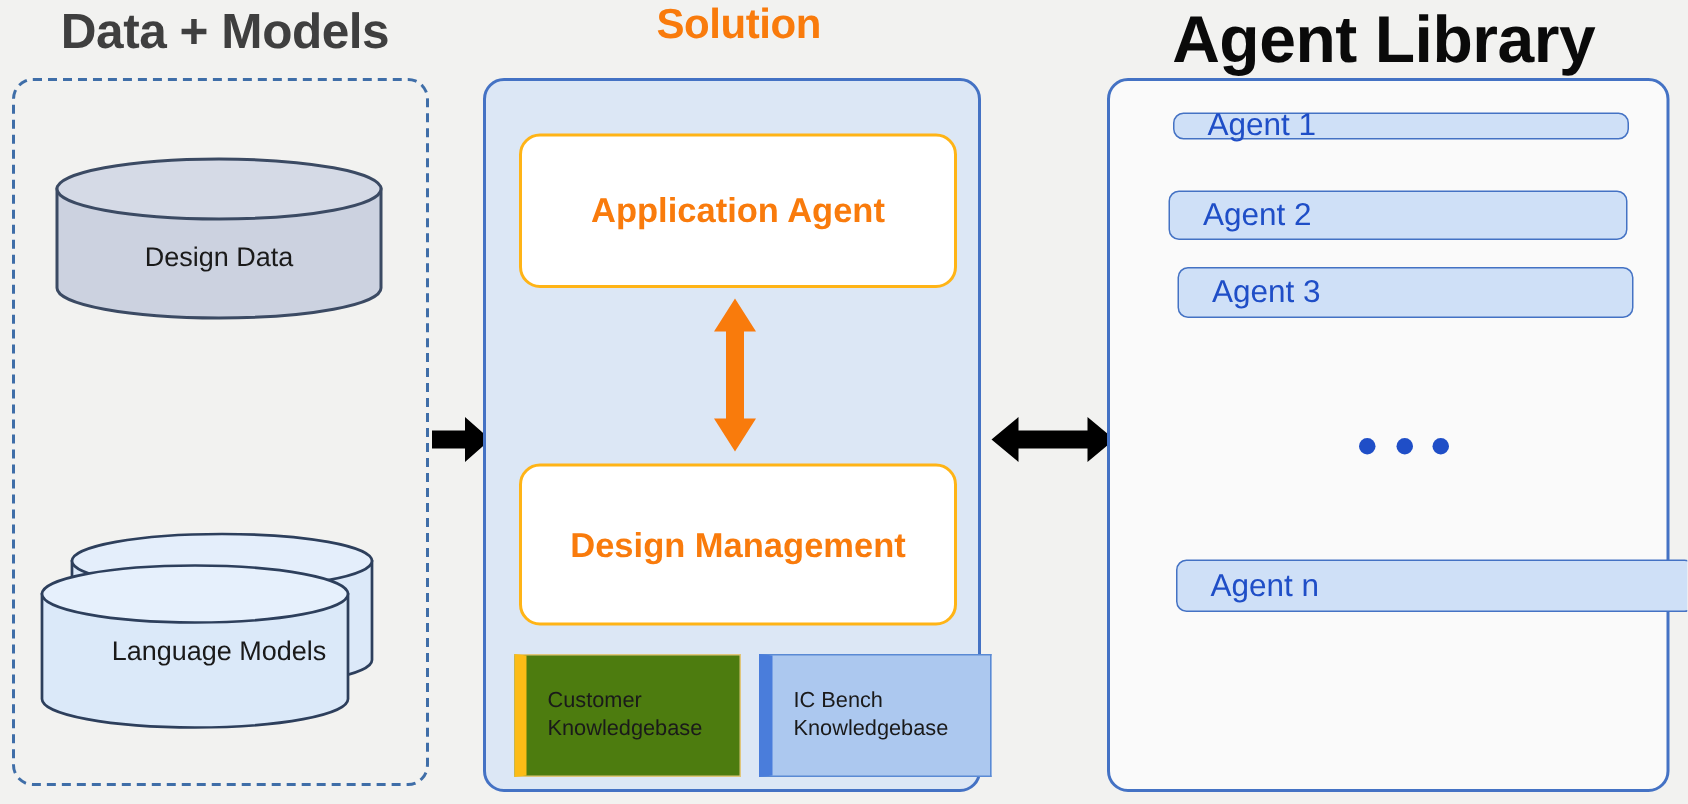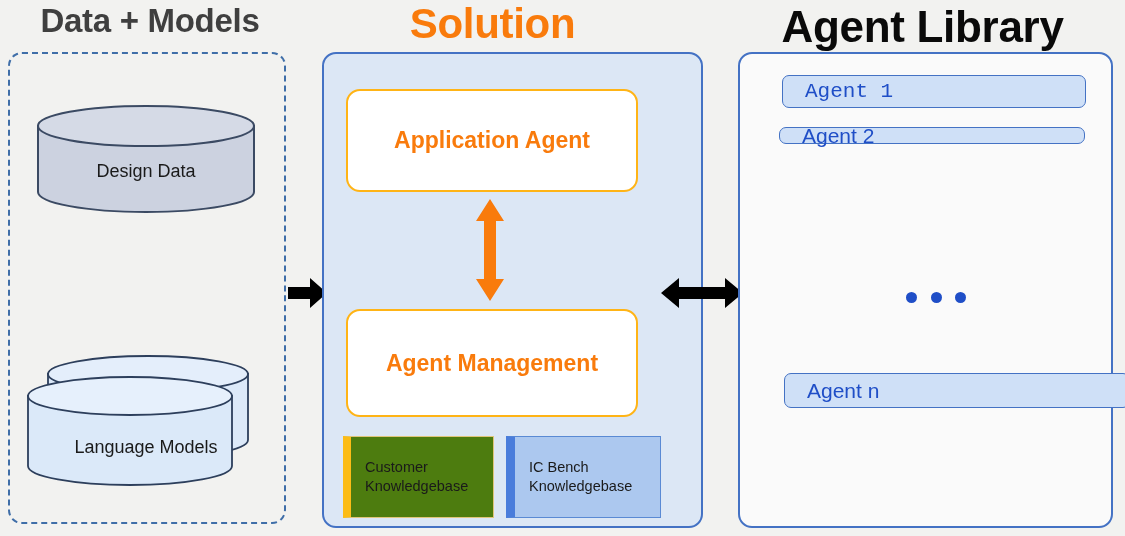--- a/index.html
+++ b/index.html
@@ -27,21 +27,21 @@
   }
   #title-data {
     left: 0; top: 2px; width: 300px;
     text-align: center;
     font-size: 33px;
     color: #3f3f3f;
   }
   #title-solution {
     left: 325px; top: 0px; width: 335px;
     text-align: center;
-    font-size: 42px;
+    font-size: 28px;
     color: #f97b0c;
   }
   #title-library {
     left: 735px; top: 2px; width: 375px;
     text-align: center;
     font-size: 44px;
     color: #0a0a0a;
   }
 
   
@@ -65,27 +65,27 @@
     text-align: center;
     font-size: 18px;
     color: #1a1a1a;
     white-space: nowrap;
   }
 
   #cyl-design { left: 36px; top: 104px; }
   #cyl-design .cyl-label { top: 57px; }
 
   #cyl-lang { left: 26px; top: 352px; }
-  #cyl-lang .cyl-label { top: 85px; }
+  #cyl-lang .cyl-label { top: 72px; }
 
   
   #panel-solution {
     position: absolute;
     left: 322px; top: 52px;
-    width: 381px; height: 476px;
+    width: 332px; height: 476px;
     background: #dce7f5;
     border: 2px solid #4472c4;
     border-radius: 14px;
     box-sizing: border-box;
   }
 
   .agent-card {
     position: absolute;
     background: #ffffff;
     border: 2.5px solid #ffb416;
@@ -151,22 +151,22 @@
     background: #cfe0f7;
     border: 1.5px solid #4472c4;
     border-radius: 7px;
     box-sizing: border-box;
     display: flex;
     align-items: center;
     padding-left: 22px;
     font-size: 21px;
     color: #1f4ec7;
   }
-  #pill-1 { left: 42px;  top: 21px;  width: 304px; height: 33px; font-family: Liberation Mono, monospace; }
-  #pill-2 { left: 39px;  top: 73px;  width: 306px; height: 17px; }
+  #pill-1 { left: 42px;  top: 21px;  width: 304px; height: 18px; }
+  #pill-2 { left: 39px;  top: 73px;  width: 306px; height: 33px; }
   #pill-3 { left: 45px;  top: 124px; width: 304px; height: 34px; }
   #pill-n { left: 44px;  top: 319px; width: 346px; height: 35px; }
 
   #library-ellipsis {
     position: absolute;
     left: 166px; top: 238px;
     width: 60px;
     display: flex;
     justify-content: space-between;
   }
@@ -226,37 +226,38 @@
 
   <div id="panel-solution">
 
     <div class="agent-card" id="card-application">Application
 Agent</div>
 
     <svg id="arrow-vertical" viewBox="0 0 52 106">
       <path d="M26,2 L40,24 L32,24 L32,82 L40,82 L26,104 L12,82 L20,82 L20,24 L12,24 Z" fill="#f97b0c"></path>
     </svg>
 
-    <div class="agent-card" id="card-management">Agent
+    <div class="agent-card" id="card-management">Design
 Management</div>
 
     <div class="kb-box" id="kb-customer">Customer
 Knowledgebase</div>
 
     <div class="kb-box" id="kb-icbench">IC Bench
 Knowledgebase</div>
   </div>
 
   <svg id="arrow-solution-to-library" viewBox="0 0 84 42">
     <path d="M1,21 L19,6 L19,15 L65,15 L65,6 L83,21 L65,36 L65,27 L19,27 L19,36 Z" fill="#000000"></path>
   </svg>
 
   <div id="panel-library">
     <div class="agent-pill" id="pill-1">Agent 1</div>
     <div class="agent-pill" id="pill-2">Agent 2</div>
+    <div class="agent-pill" id="pill-3">Agent 3</div>
 
     <div id="library-ellipsis">
       <span></span>
       <span></span>
       <span></span>
     </div>
 
     <div class="agent-pill" id="pill-n">Agent n</div>
   </div>
 

